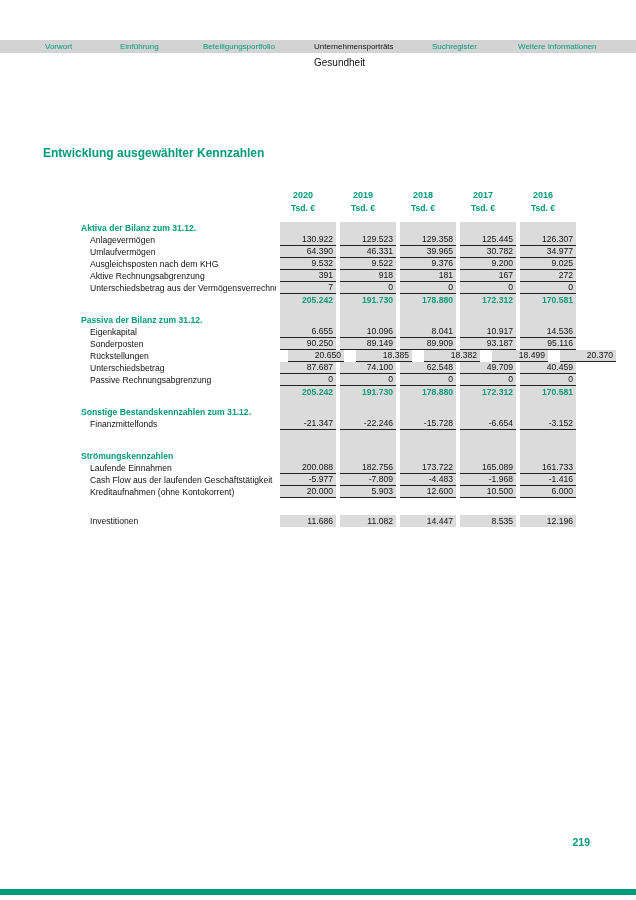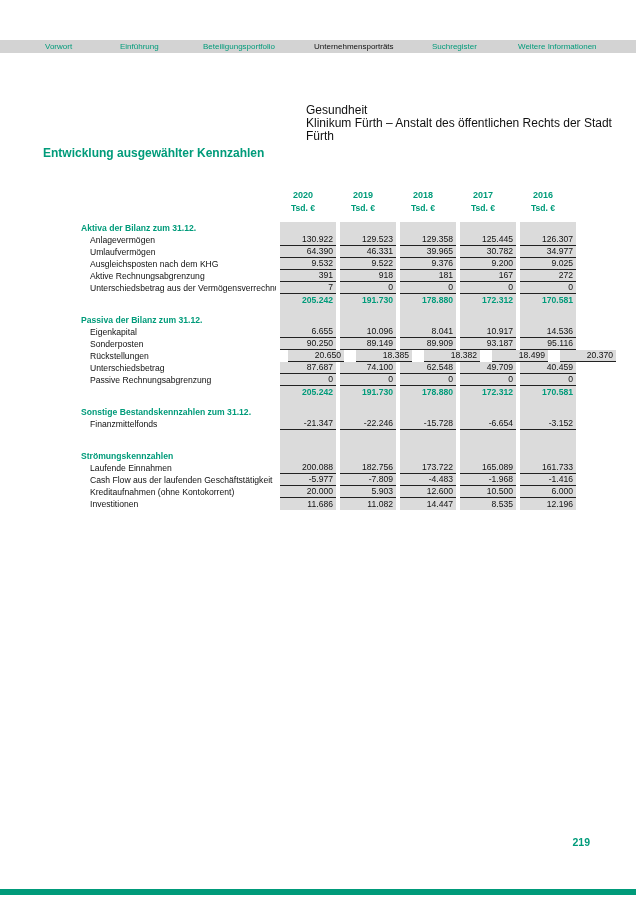--- a/index.html
+++ b/index.html
@@ -12,21 +12,21 @@
   html,body{background:#ffffff;}
   body{font-family:"Liberation Sans","DejaVu Sans",sans-serif; color:var(--ink);}
   .page{position:relative; width:636px; height:900px; background:#ffffff; overflow:hidden;}
 
   
   .navbar{position:absolute; left:0; top:40px; width:636px; height:13px; background:var(--nav-bg);}
   .nav-item{position:absolute; top:0; height:13px; line-height:13px; font-size:8px; color:var(--accent); cursor:pointer; white-space:nowrap;}
   .nav-item.active{color:#111111;}
 
   
-  .breadcrumb{position:absolute; left:306px; top:56px; font-size:12px; line-height:13px; color:#111111;margin-top:48px;}
+  .breadcrumb{position:absolute; left:314px; top:56px; font-size:10px; line-height:13px; color:#111111;}
 
   
   .title{position:absolute; left:43px; top:146px; font-size:12px; font-weight:bold; color:var(--accent);}
 
   
   .ktable{position:absolute; left:43px; top:188px; width:533px;}
   .trow{display:grid; grid-template-columns:233px 56px 56px 56px 56px 56px; column-gap:4px;}
   .tlabel{display:flex; align-items:flex-end; padding-bottom:1px; font-size:8.6px; white-space:nowrap; overflow:hidden;}
   .tlabel.section-title{color:var(--accent); font-weight:bold; padding-left:38px;}
   .tlabel.rowlabel{padding-left:47px; color:#111111;}
@@ -51,21 +51,20 @@
       <span class="nav-item" style="left: 45px;">Vorwort</span>
       <span class="nav-item" style="left: 120px;">Einführung</span>
       <span class="nav-item" style="left: 203px;">Beteiligungsportfolio</span>
       <span class="nav-item active" style="left: 314px;">Unternehmensporträts</span>
       <span class="nav-item" style="left: 432px;">Suchregister</span>
       <span class="nav-item" style="left: 518px;">Weitere Informationen</span>
     </div>
 
   <div class="breadcrumb">
     <div>Gesundheit</div>
-    <div>Klinikum Fürth – Anstalt des öffentlichen Rechts der Stadt Fürth</div>
   </div>
 
   <div class="title">Entwicklung ausgewählter Kennzahlen</div>
 
   <div class="ktable" id="ktable">
       <div class="trow" style="height: 13px;">
         <div class="tlabel "></div>
         <div class="tcell yearhead">2020</div>
         <div class="tcell yearhead">2019</div>
         <div class="tcell yearhead">2018</div>
@@ -265,21 +264,21 @@
         <div class="tcell underline gray">-1.416</div>
       </div>
       <div class="trow" style="height: 12px;">
         <div class="tlabel rowlabel">Kreditaufnahmen (ohne Kontokorrent)</div>
         <div class="tcell underline gray">20.000</div>
         <div class="tcell underline gray">5.903</div>
         <div class="tcell underline gray">12.600</div>
         <div class="tcell underline gray">10.500</div>
         <div class="tcell underline gray">6.000</div>
       </div>
-      <div class="trow" style="height: 12px;">
+      <div class="trow" style="height: 12px; margin-top: 17px;">
         <div class="tlabel rowlabel">Investitionen</div>
         <div class="tcell  gray">11.686</div>
         <div class="tcell  gray">11.082</div>
         <div class="tcell  gray">14.447</div>
         <div class="tcell  gray">8.535</div>
         <div class="tcell  gray">12.196</div>
       </div>
     </div>
 
   <div class="page-number">219</div>

